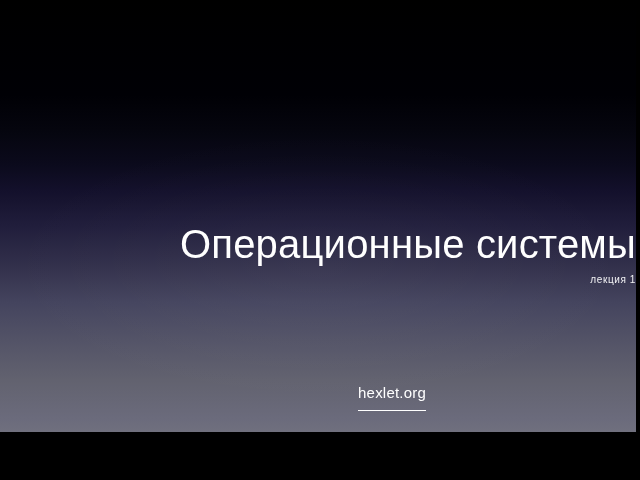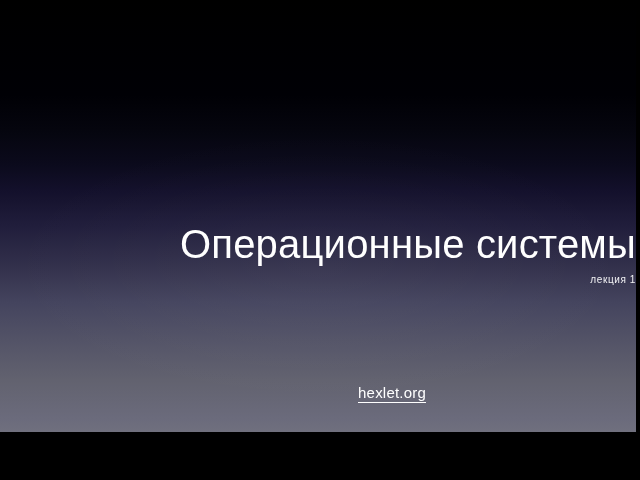--- a/index.html
+++ b/index.html
@@ -106,21 +106,21 @@
 
   .site-link {
     display: inline-block;
     font-family: "Liberation Sans", sans-serif;
     font-size: 15px;
     font-weight: 400;
     letter-spacing: 0.2px;
     color: #ffffff;
     text-decoration: none;
     border-bottom: 1px solid #ffffff;
-    padding-bottom: 1px;
+    padding-bottom: 9px;
     line-height: 17px;
     white-space: nowrap;
   }
 </style>
 </head>
 <body>
 
 <div class="slide-frame">
 
   <div class="slide-canvas">

